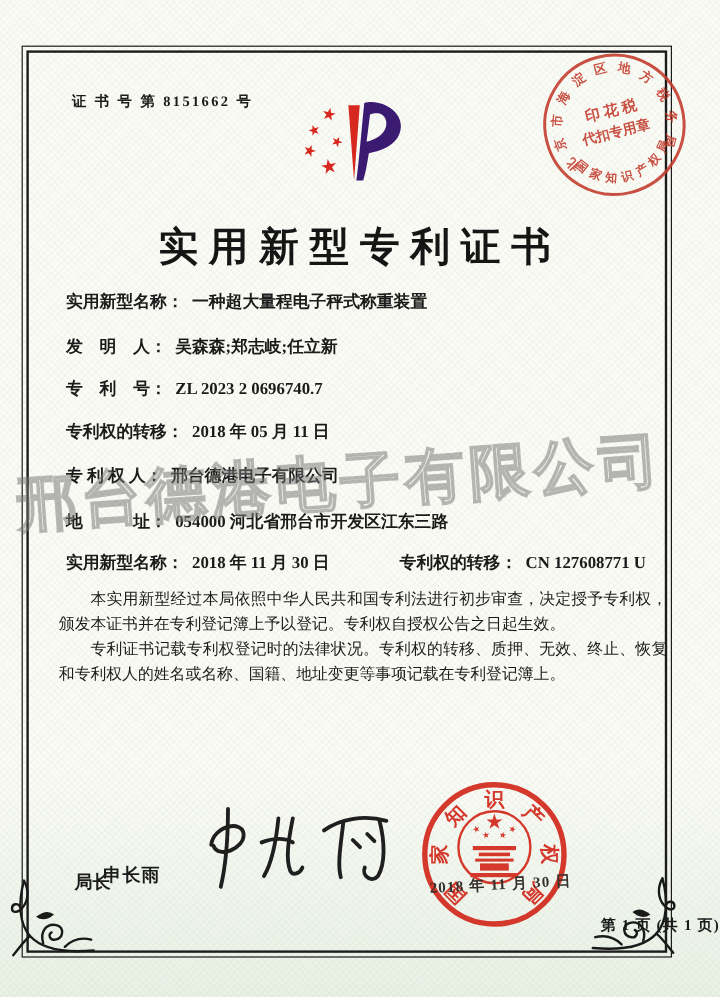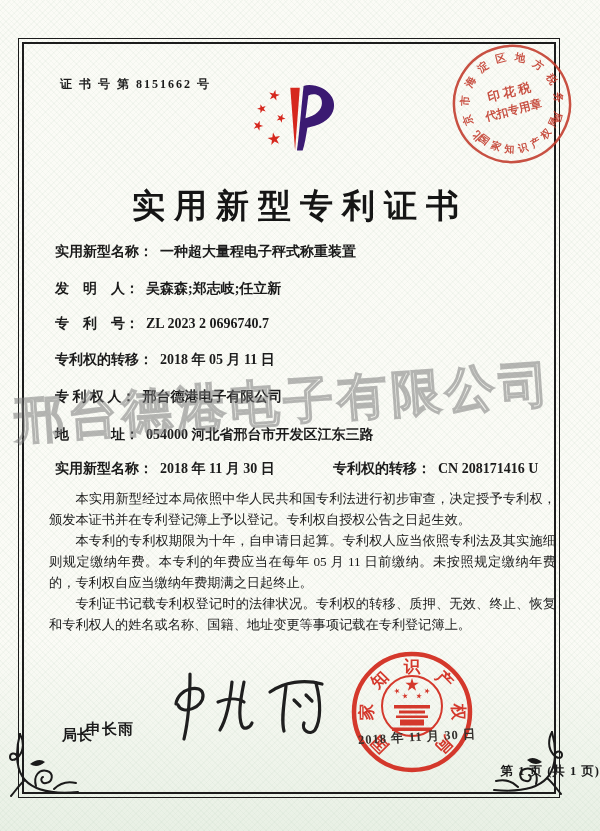--- a/index.html
+++ b/index.html
@@ -122,26 +122,25 @@
   <div class="row r5">
     <span>专 利 权 人：</span><span class="val">邢台德港电子有限公司</span>
   </div>
   <div class="row r6">
     <span>地　　　址：</span><span class="val">054000 河北省邢台市开发区江东三路</span>
   </div>
   <div class="row r7">
     <span>实用新型名称：</span><span class="val">2018 年 11 月 30 日</span>
   </div>
   <div class="row r7b">
-    <span>专利权的转移：</span><span class="val">CN 208171416 U</span>
+    <span>专利权的转移：</span><span class="val">CN 127608771 U</span>
   </div>
 
   <div class="body-text">
     <p>本实用新型经过本局依照中华人民共和国专利法进行初步审查，决定授予专利权，颁发本证书并在专利登记簿上予以登记。专利权自授权公告之日起生效。</p>
-    <p>本专利的专利权期限为十年，自申请日起算。专利权人应当依照专利法及其实施细则规定缴纳年费。本专利的年费应当在每年 05 月 11 日前缴纳。未按照规定缴纳年费的，专利权自应当缴纳年费期满之日起终止。</p>
     <p>专利证书记载专利权登记时的法律状况。专利权的转移、质押、无效、终止、恢复和专利权人的姓名或名称、国籍、地址变更等事项记载在专利登记簿上。</p>
   </div>
 
   <div class="watermark">邢台德港电子有限公司</div>
 
   <div class="director-title sans">局长</div>
   <div class="director-name sans">申长雨</div>
 
   <svg class="signature" viewBox="0 0 190 75">
     <g fill="none" stroke="#1f1f1f" stroke-width="3.2" stroke-linecap="round">

